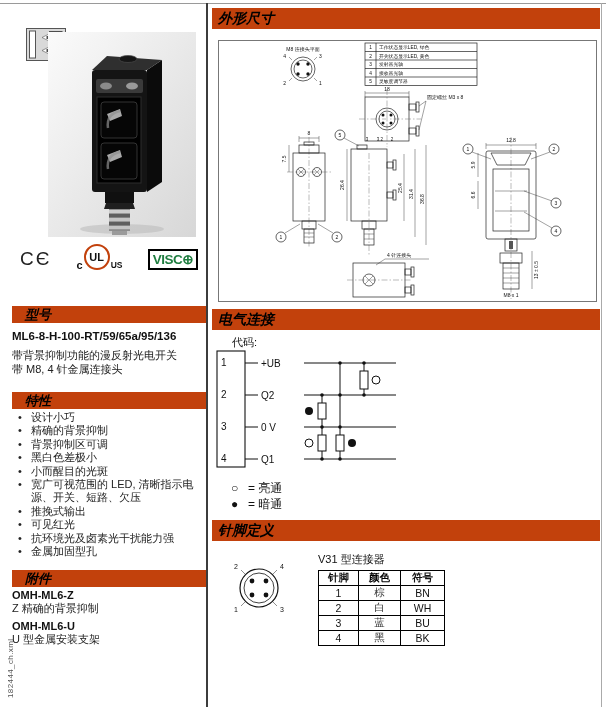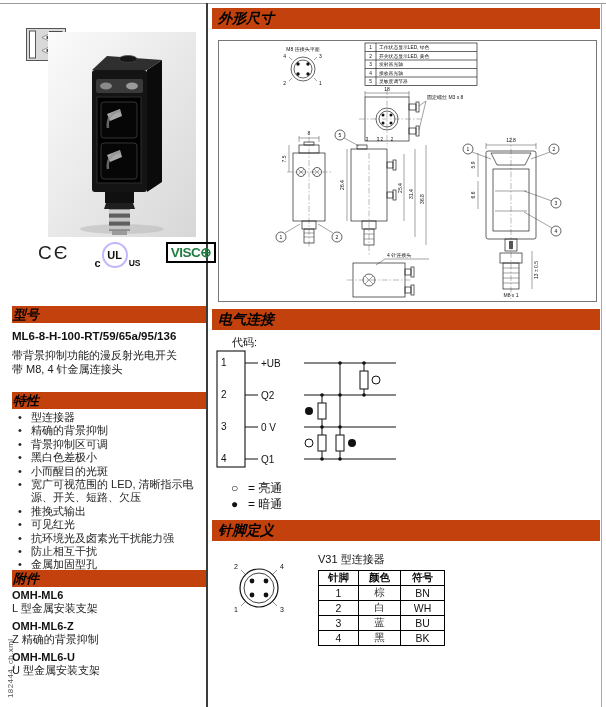--- a/index.html
+++ b/index.html
@@ -8,30 +8,30 @@
   .page { position:relative; width:606px; height:707px; background:#fff; overflow:hidden; }
   .abs { position:absolute; }
 
   .topline   { left:0; top:3px; width:606px; height:1px; background:#9a9a9a; }
   .divider   { left:206px; top:3px; width:2px; height:704px; background:#3c3c3c; }
   .rightline { left:601px; top:3px; width:1px; height:704px; background:#aaa; }
 
   
   .corner-icon { left:26px; top:28px; width:40px; height:33px; }
   .photo  { left:48px; top:32px; width:148px; height:205px; }
-  .certs  { left:38px; top:242px; width:178px; height:28px; display:flex; align-items:flex-start; justify-content:space-between; }
+  .certs  { left:20px; top:242px; width:178px; height:28px; display:flex; align-items:flex-end; justify-content:space-between; }
   .ce-mark { font-size:19px; letter-spacing:2px; color:#222; }
   .ul-wrap { display:flex; align-items:flex-end; gap:1px; }
   .ul-c  { font-size:11px; font-weight:bold; line-height:10px; }
-  .ul-circle { width:26px; height:26px; border:2px solid #c4b5fd; border-radius:50%; display:flex; align-items:center; justify-content:center; font-weight:bold; font-size:11px; }
+  .ul-circle { width:26px; height:26px; border:2px solid #c2410c; border-radius:50%; display:flex; align-items:center; justify-content:center; font-weight:bold; font-size:11px; }
   .ul-us { font-size:8.5px; font-weight:bold; line-height:9px; }
   .visco { border:2px solid #000; padding:0 3px; font-weight:bold; font-size:13.5px; color:#1f7d40; letter-spacing:-0.5px; line-height:17px; }
 
   .bar { position:absolute; background:#c2410c; font-weight:bold; color:#000;font-style:italic; }
-  .bar-left  { left:12px; width:194px; height:17px; font-size:13px; line-height:17px; padding-left:1px; }
+  .bar-left  { left:12px; width:194px; height:17px; font-size:13px; line-height:17px; padding-left:13px; }
   .bar-right { left:212px; width:388px; height:21px; font-size:14px; line-height:21px; padding-left:6px; }
 
   .model-number { left:12px; top:330px; font-weight:bold; font-size:11.5px; }
   .model-desc   { left:12px; font-size:11px; color:#222; }
 
   .features { left:12px; top:411px; width:194px; list-style:none; }
   .features li { display:flex; font-size:11px; line-height:13.4px; color:#222; }
   .features li::before { content:"•"; width:13px; padding-left:6px; flex:none; }
   .features li span { flex:1; }
 
@@ -130,21 +130,21 @@
   </div>
 
   <div class="bar bar-left" style="top:306px">型号</div>
   <div class="abs model-number">ML6-8-H-100-RT/59/65a/95/136</div>
   <div class="abs model-desc" style="top:348px">带背景抑制功能的漫反射光电开关</div>
   <div class="abs model-desc" style="top:362px">带 M8, 4 针金属连接头</div>
 
   <div class="bar bar-left" style="top:392px">特性</div>
   <ul class="abs features">
     <li>
-        <span>型连接器</span>
+        <span>设计小巧</span>
       </li>
     <li>
         <span>精确的背景抑制</span>
       </li>
     <li>
         <span>背景抑制区可调</span>
       </li>
     <li>
         <span>黑白色差极小</span>
       </li>
@@ -155,35 +155,28 @@
         <span>宽广可视范围的 LED, 清晰指示电源、开关、短路、欠压</span>
       </li>
     <li>
         <span>推挽式输出</span>
       </li>
     <li>
         <span>可见红光</span>
       </li>
     <li>
         <span>抗环境光及卤素光干扰能力强</span>
-      </li>
-    <li>
-        <span>防止相互干扰</span>
       </li>
     <li>
         <span>金属加固型孔</span>
       </li>
   </ul>
 
   <div class="bar bar-left" style="top:570px">附件</div>
   <ul class="abs accessories">
-    <li>
-      <div class="acc-name">OMH-ML6</div>
-      <div class="acc-desc">L 型金属安装支架</div>
-    </li>
     <li>
       <div class="acc-name">OMH-ML6-Z</div>
       <div class="acc-desc">Z 精确的背景抑制</div>
     </li>
     <li>
       <div class="acc-name">OMH-ML6-U</div>
       <div class="acc-desc">U 型金属安装支架</div>
     </li>
   </ul>
 

